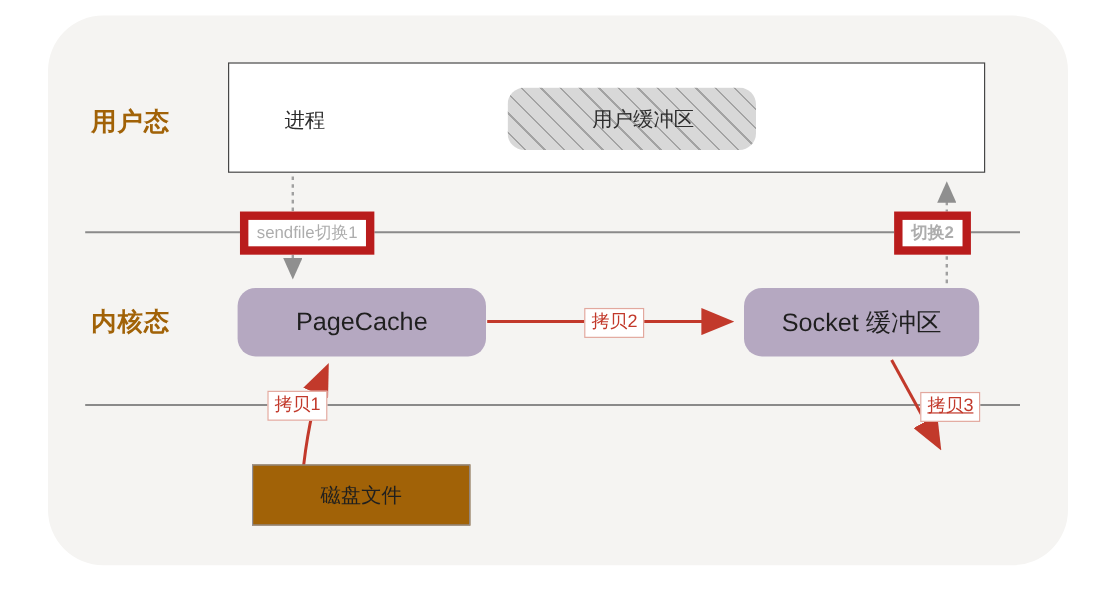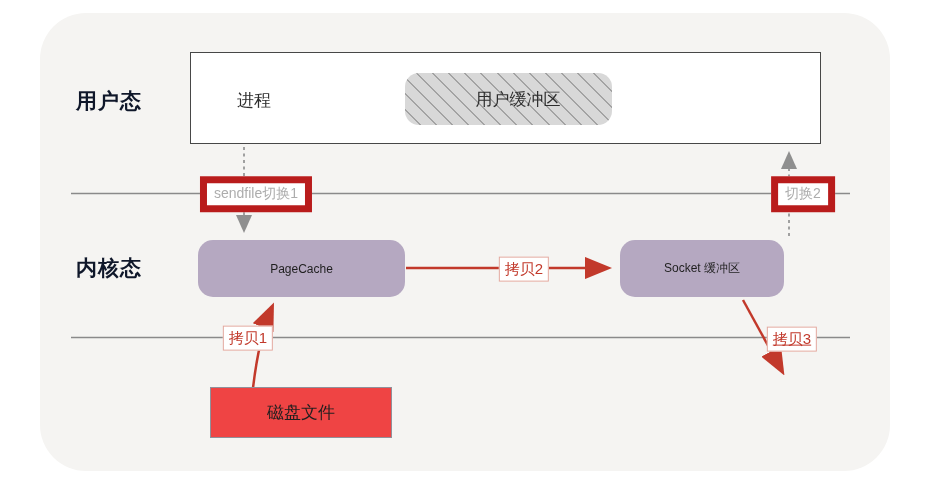--- a/index.html
+++ b/index.html
@@ -7,71 +7,71 @@
     position:relative;width:929px;height:495px;overflow:hidden;
     font-family:"Liberation Sans","DejaVu Sans",sans-serif;
     -webkit-font-smoothing:antialiased;
   }
   .card{
     position:absolute;left:40px;top:13px;width:850px;height:458px;
     background:#f5f4f2;border-radius:46px;
   }
   .layer{position:absolute;left:0;top:0;width:929px;height:495px;}
   .zone-label{
-    position:absolute;font-size:21px;font-weight:bold;color:#0f172a;
+    position:absolute;font-size:21px;font-weight:bold;color:#a16207;
     letter-spacing:1px;white-space:nowrap;
   }
   .zone-user{left:76px;top:87px;}
   .zone-kernel{left:76px;top:254px;}
   .user-space-box{
     position:absolute;left:190px;top:52px;width:631px;height:92px;
     background:#ffffff;border:1.5px solid #474747;box-sizing:border-box;
   }
   .process-label{
     position:absolute;left:237px;top:89px;font-size:17px;color:#2d2d2d;
     white-space:nowrap;
   }
   .user-buffer{
-    position:absolute;left:405px;top:73px;width:207px;height:52px;
+    position:absolute;left:423px;top:73px;width:207px;height:52px;
     border-radius:14px;box-sizing:border-box;
     background-color:#d8d8d8;
     background-image:repeating-linear-gradient(45deg,
       transparent 0px,transparent 10px,#a3a3a3 10px,#a3a3a3 11.4px);
     display:flex;align-items:center;justify-content:center;
     font-size:17px;color:#2d2d2d;padding-left:19px;
   }
   .kernel-node{
     position:absolute;height:57px;border-radius:15px;background:#b5a8c1;
     display:flex;align-items:center;justify-content:center;
-    font-size:12px;color:#1f1f1f;box-sizing:border-box;
+    font-size:21px;color:#1f1f1f;box-sizing:border-box;
   }
   .node-pagecache{left:198px;top:240px;width:207px;}
-  .node-socket{left:620px;top:240px;width:164px;}
+  .node-socket{left:620px;top:240px;width:196px;}
   .hw-node{
-    position:absolute;height:51px;background:#ef4444;
+    position:absolute;height:51px;background:#a16207;
     border:1.5px solid #90909a;box-sizing:border-box;
     display:flex;align-items:center;justify-content:center;
     font-size:17px;color:#1f1f1f;
   }
   .node-disk{left:210px;top:387px;width:182px;}
   .node-nic{left:635px;top:384px;width:182px;}
   .chip{
     position:absolute;transform:translate(-50%,-50%);
     background:#ffffff;white-space:nowrap;line-height:1.25;
   }
   .chip-gray{
     border:7px solid #b91c1c;color:#adadad;font-size:14px;padding:2px 7px;
   }
   .chip-red{
     border:1px solid #e2a89e;color:#c2392b;font-size:15px;padding:2px 5px;
   }
   .chip-switch1{left:256px;top:194px;}
-  .chip-switch2{left:803px;top:194px;}
+  .chip-switch2{left:777px;top:194px;font-weight:bold;}
   .chip-copy1{left:248px;top:338px;}
-  .chip-copy2{left:524px;top:269px;}
+  .chip-copy2{left:512px;top:269px;}
   .chip-copy3{left:792px;top:339px;text-decoration:underline;}
   svg .rule{stroke:#8a8a8a;stroke-width:1.6;}
   svg .dash{stroke:#a0a0a0;stroke-width:2;stroke-dasharray:3 3.5;fill:none;}
   svg .red{stroke:#c2392b;stroke-width:2.5;fill:none;}
 </style>
 </head>
 <body>
 
 <div class="stage">
 

